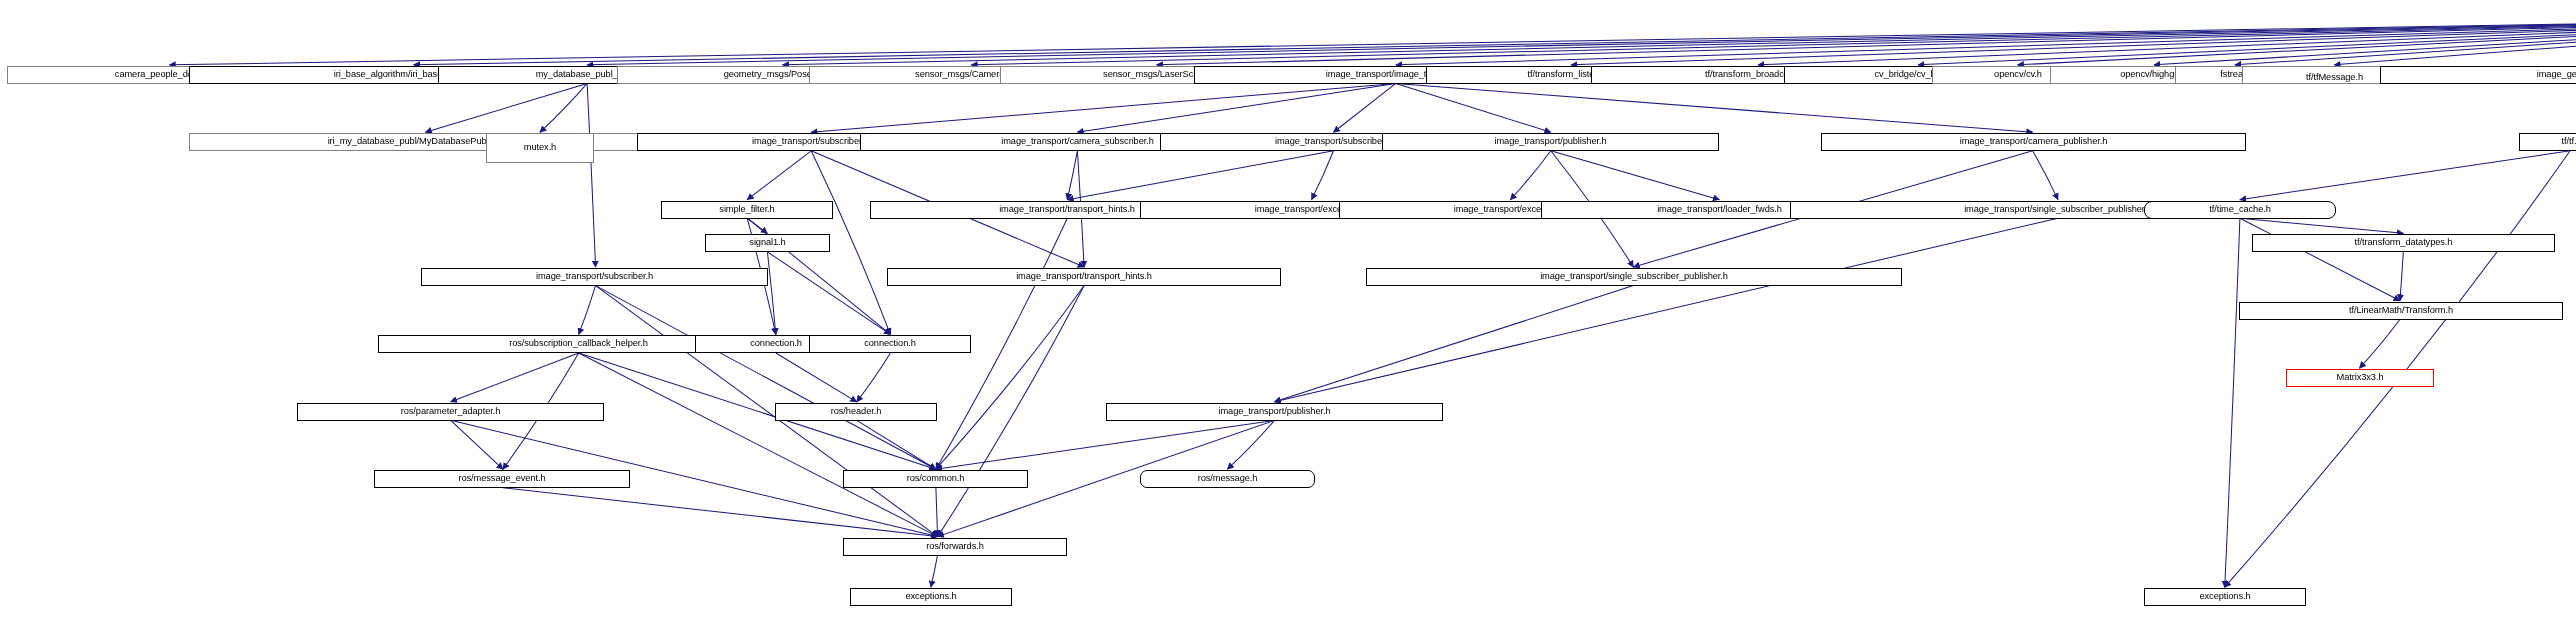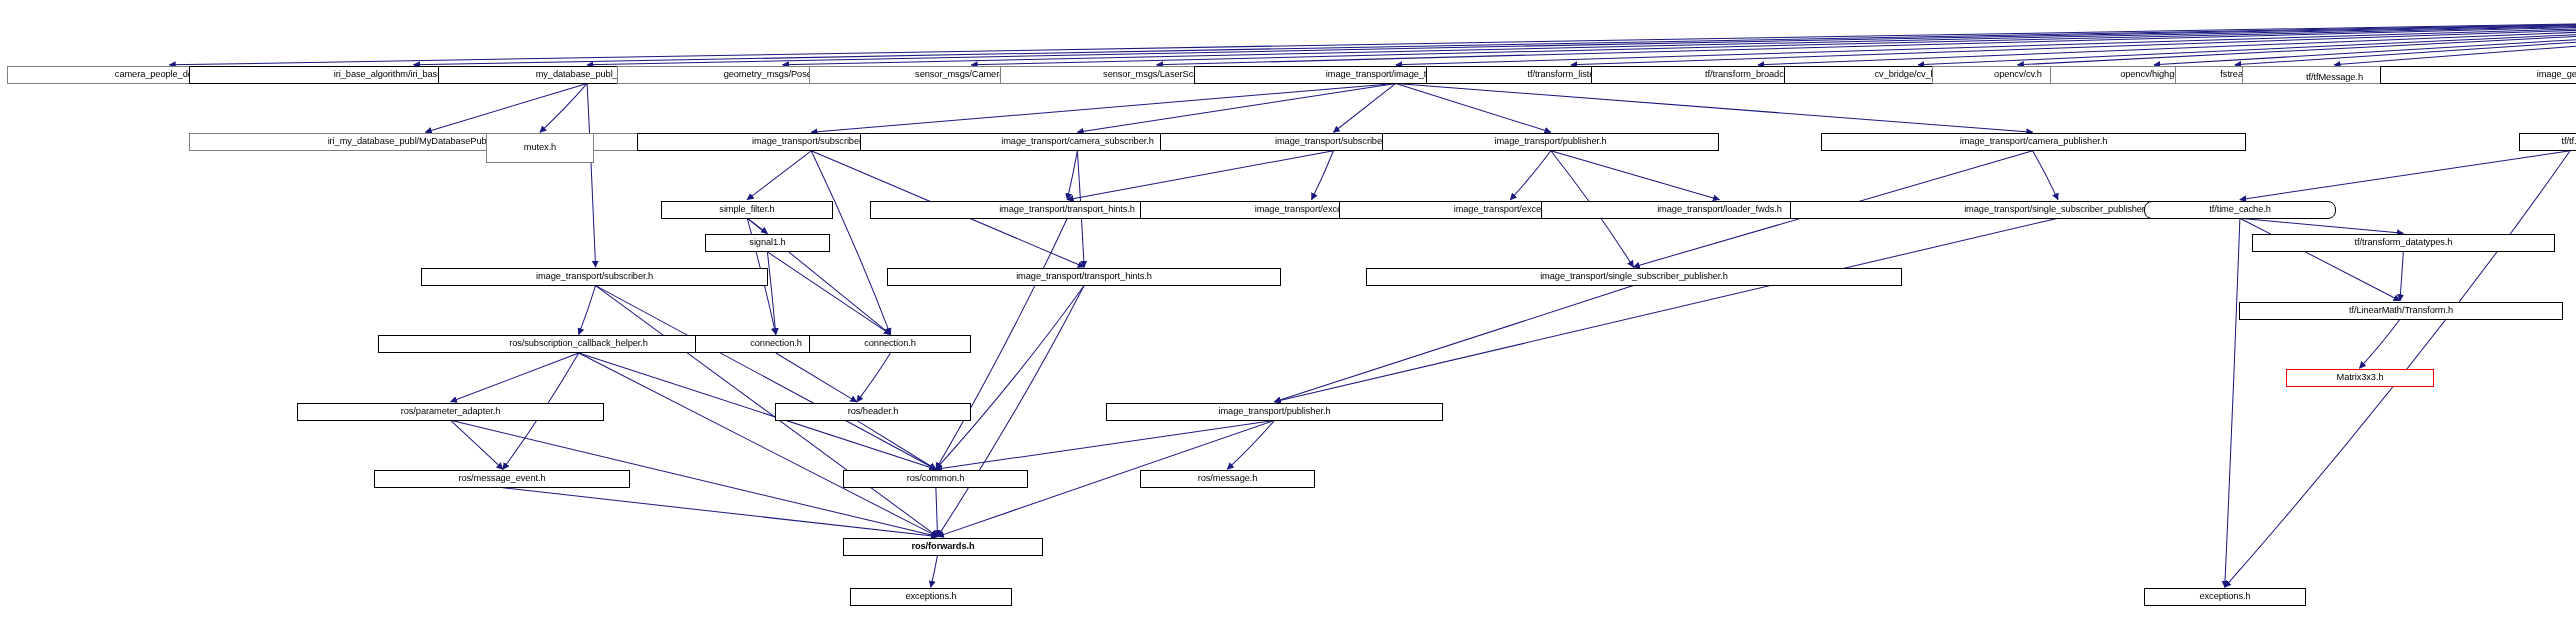--- a/index.html
+++ b/index.html
@@ -232,36 +232,36 @@
       </div>
       <div class="node solid" style="left: 809px; top: 335px; width: 162px; height: 17.7px;">
         <span class="node-label">connection.h</span>
       </div>
       <div class="node red solid" style="left: 2286px; top: 369px; width: 148px; height: 17.7px;">
         <span class="node-label">Matrix3x3.h</span>
       </div>
       <div class="node solid" style="left: 297px; top: 403px; width: 307px; height: 17.7px;">
         <span class="node-label">ros/parameter_adapter.h</span>
       </div>
-      <div class="node solid" style="left: 775px; top: 403px; width: 196px; height: 17.7px;">
+      <div class="node solid" style="left: 775px; top: 403px; width: 162px; height: 17.7px;">
         <span class="node-label">ros/header.h</span>
       </div>
       <div class="node solid" style="left: 1106px; top: 403px; width: 337px; height: 17.7px;">
         <span class="node-label">image_transport/publisher.h</span>
       </div>
       <div class="node solid" style="left: 374px; top: 470px; width: 256px; height: 17.7px;">
         <span class="node-label">ros/message_event.h</span>
       </div>
       <div class="node solid" style="left: 843px; top: 470px; width: 185px; height: 17.7px;">
         <span class="node-label">ros/common.h</span>
       </div>
-      <div class="node solid" style="left: 1140px; top: 470px; width: 175px; height: 17.7px;">
+      <div class="node solid" style="left: 1140px; top: 470px; width: 175px; height: 17.7px; border-radius: 7px;">
         <span class="node-label">ros/message.h</span>
       </div>
-      <div class="node solid" style="left: 843px; top: 538px; width: 200px; height: 17.7px; font-weight: bold;">
+      <div class="node solid" style="left: 843px; top: 538px; width: 224px; height: 17.7px;">
         <span class="node-label">ros/forwards.h</span>
       </div>
       <div class="node solid" style="left: 850px; top: 588px; width: 162px; height: 17.7px;">
         <span class="node-label">exceptions.h</span>
       </div>
       <div class="node solid" style="left: 2144px; top: 588px; width: 162px; height: 17.7px;">
         <span class="node-label">exceptions.h</span>
       </div>
     </div>
 </div>

